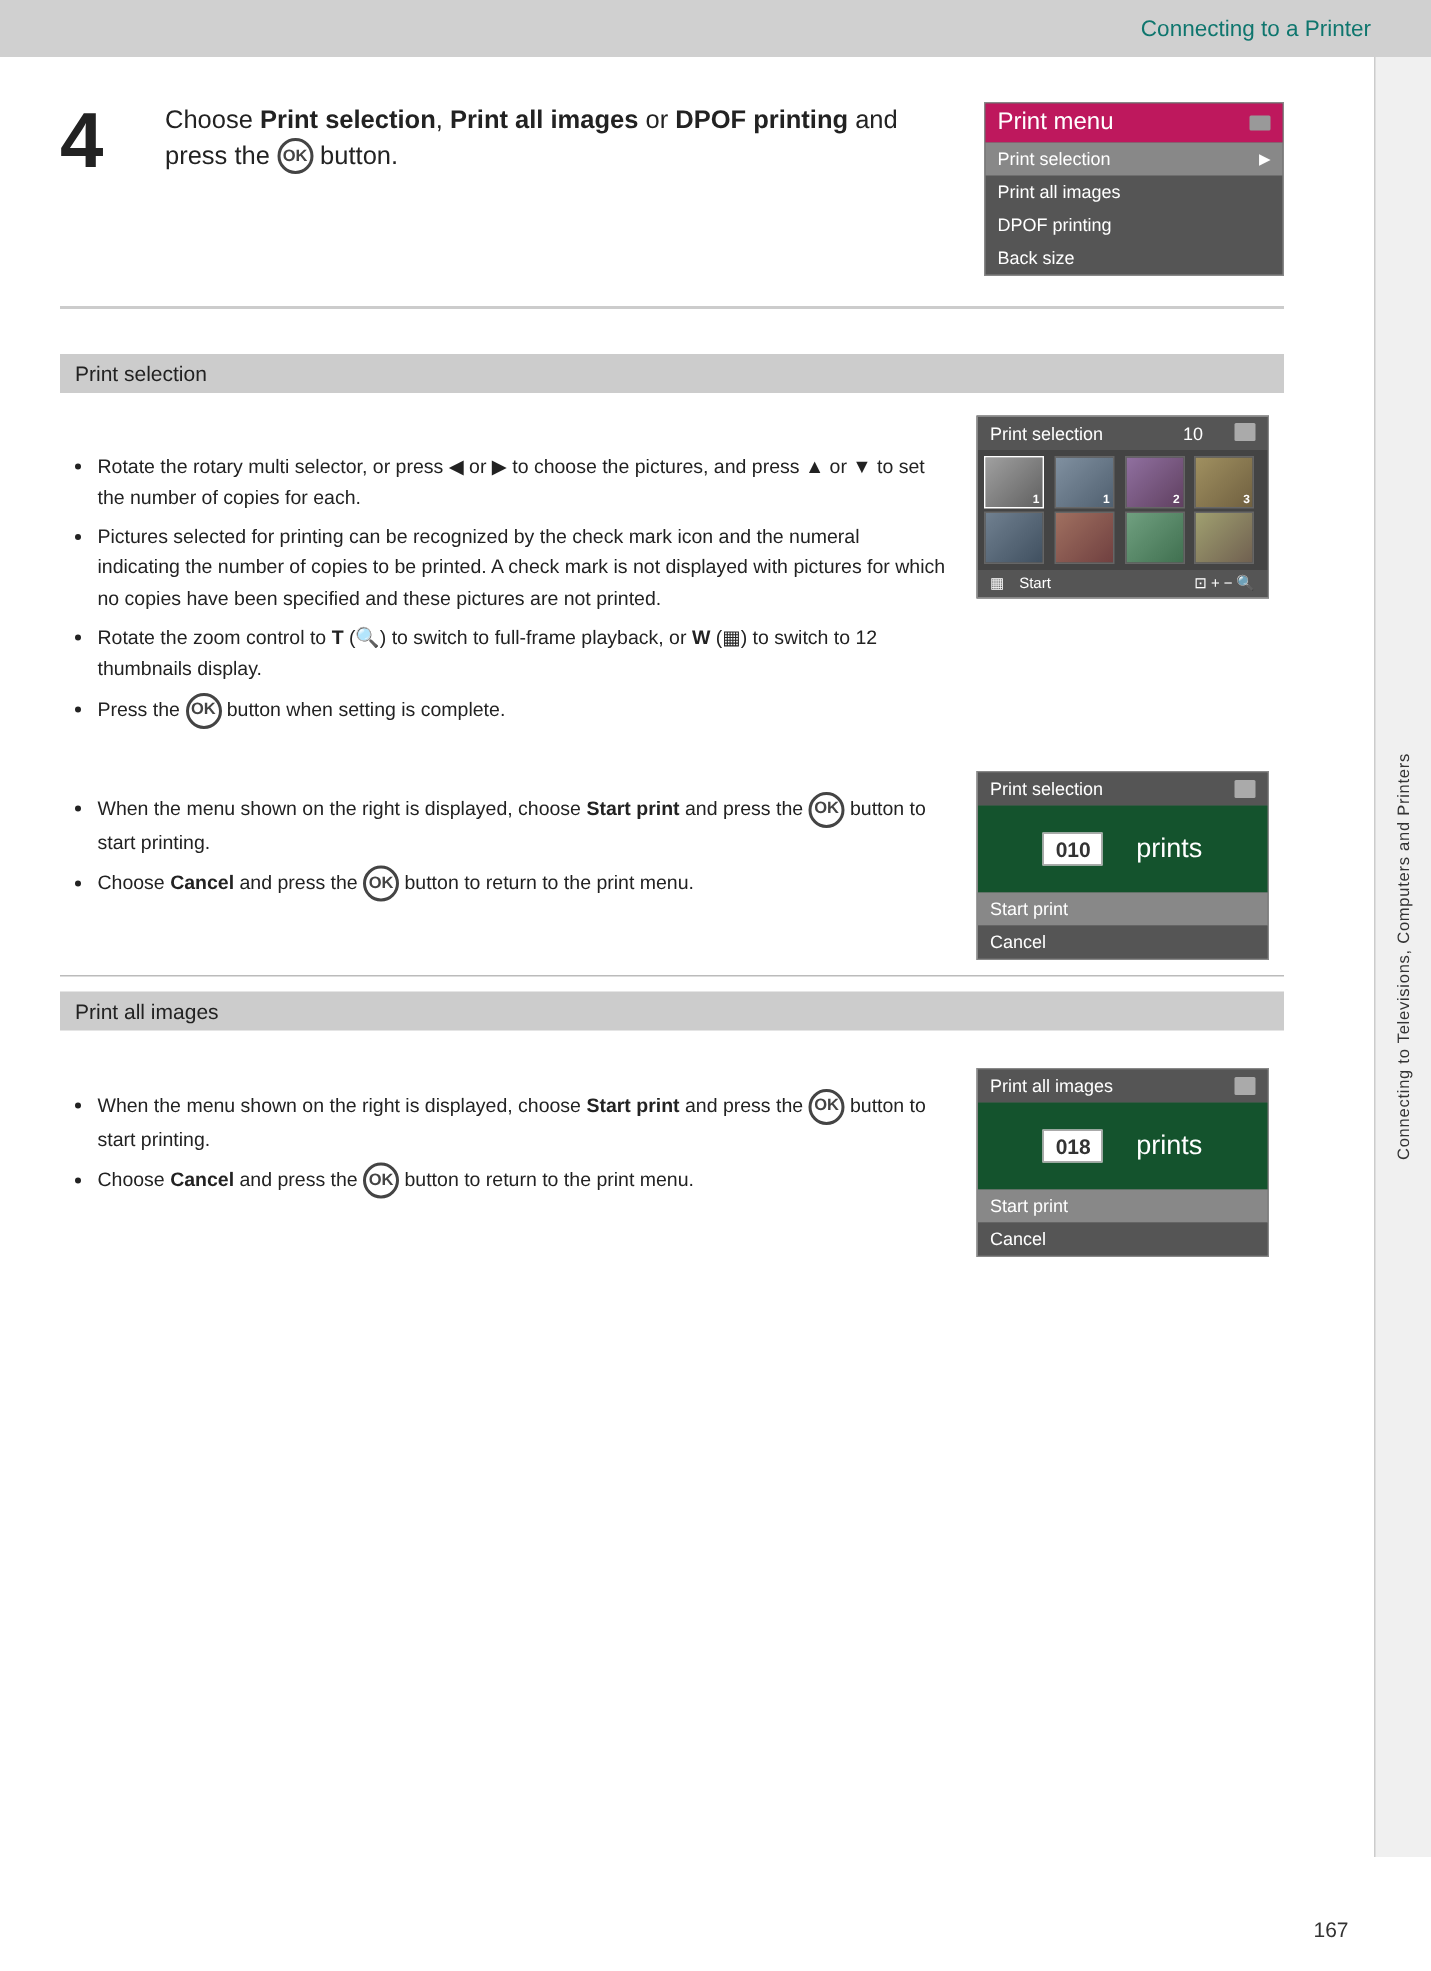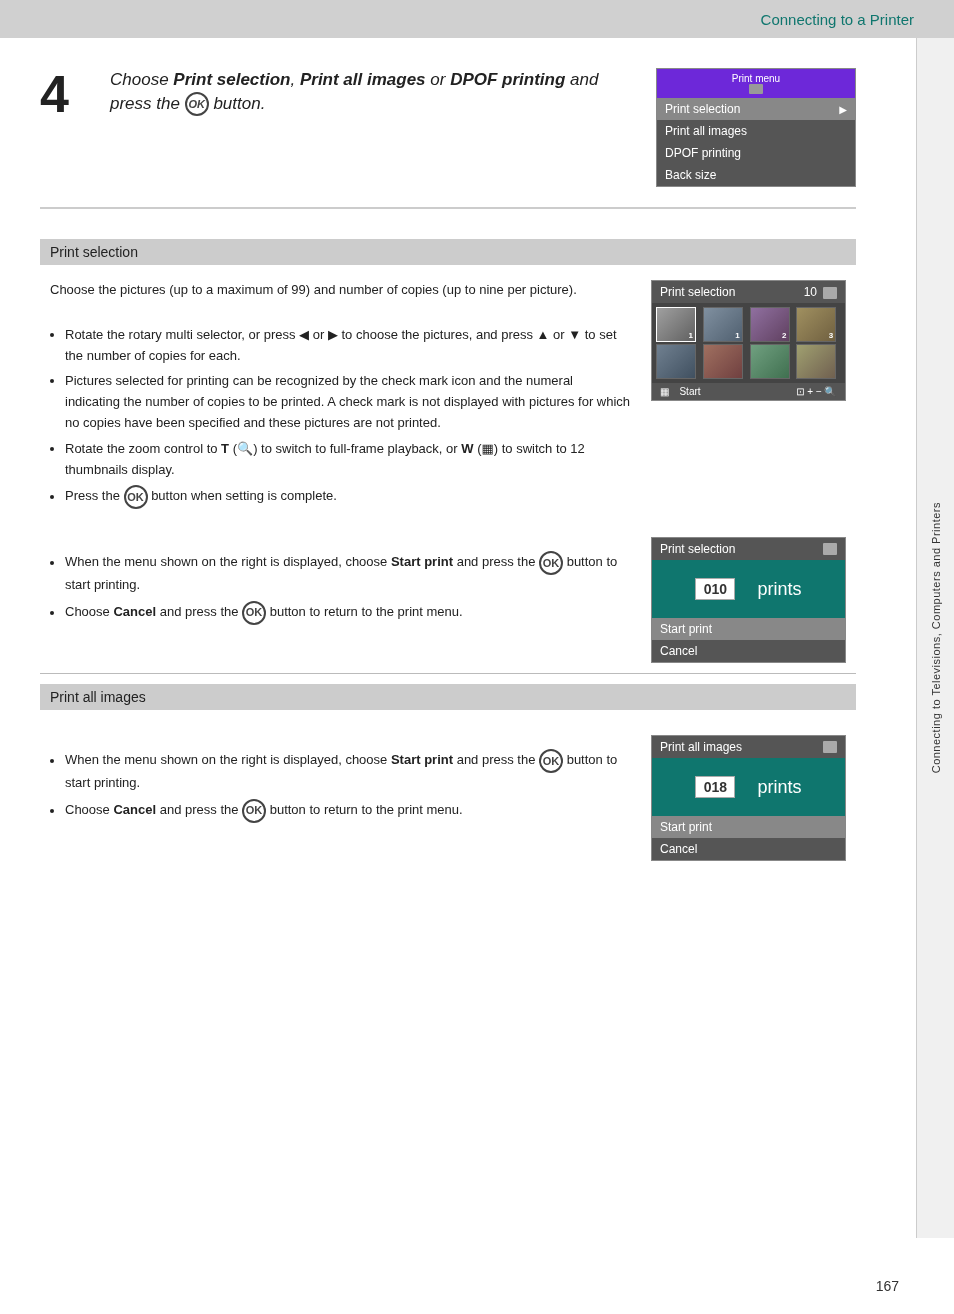--- a/index.html
+++ b/index.html
@@ -70,21 +70,20 @@
       line-height: 1;
       min-width: 50px;
     }
     .step-content {
       flex: 1;
     }
     .step-text {
       font-size: 17px;
       color: #222;
       line-height: 1.4;
-      font-style: italic;
     }
     .step-text strong {
       font-weight: bold;
     }
     .ok-btn {
       display: inline-flex;
       align-items: center;
       justify-content: center;
       width: 24px;
       height: 24px;
@@ -99,28 +98,27 @@
     
     .print-menu-box {
       width: 200px;
       border: 1px solid #888;
       background: #555;
       font-size: 12px;
       margin-left: 20px;
       flex-shrink: 0;
     }
     .print-menu-header {
-      background: #6d28d9;
+      background: #be185d;
       color: #fff;
       padding: 4px 8px;
       display: flex;
       justify-content: space-between;
       align-items: center;
-      font-size: 10px;
-      flex-direction: column;
+      font-size: 16px;
     }
     .print-menu-header-icon {
       width: 14px;
       height: 10px;
       background: #999;
       border-radius: 1px;
     }
     .print-menu-item {
       padding: 4px 8px;
       color: #fff;
@@ -186,22 +184,22 @@
       background: #555;
       color: #fff;
       padding: 4px 8px;
       display: flex;
       justify-content: space-between;
       align-items: center;
       font-size: 12px;
     }
     .ps-header-right {
       display: flex;
-      align-items: flex-end;
-      gap: 6px;
+      align-items: flex-start;
+      gap: 21px;
     }
     .ps-thumbnail-grid {
       display: grid;
       grid-template-columns: repeat(4, 1fr);
       gap: 2px;
       padding: 4px;
       background: #444;
     }
     .ps-thumb {
       width: 40px;
@@ -251,21 +249,21 @@
     .pd-header {
       background: #555;
       color: #fff;
       padding: 4px 8px;
       display: flex;
       justify-content: space-between;
       align-items: center;
       font-size: 12px;
     }
     .pd-count-row {
-      background: #0f766e;
+      background: #14532d;
       display: flex;
       align-items: center;
       justify-content: center;
       padding: 18px 8px;
       gap: 22px;
     }
     .pd-count-box {
       background: #fff;
       color: #333;
       font-size: 14px;
@@ -386,21 +384,20 @@
     </div>
   </div>
 
   <div class="section-wrapper">
     <div class="section-header">
       <span>Print selection</span>
     </div>
 
     <div class="section-body">
       <div class="section-text">
-        <p>Choose the pictures (up to a maximum of 99) and number of copies (up to nine per picture).</p>
         <ul>
           <li>Rotate the rotary multi selector, or press ◀ or ▶ to choose the pictures, and press ▲ or ▼ to set the number of copies for each.</li>
           <li>Pictures selected for printing can be recognized by the check mark icon and the numeral indicating the number of copies to be printed. A check mark is not displayed with pictures for which no copies have been specified and these pictures are not printed.</li>
           <li>Rotate the zoom control to <strong>T</strong> (🔍) to switch to full-frame playback, or <strong>W</strong> (▦) to switch to 12 thumbnails display.</li>
           <li>Press the <span class="ok-btn">OK</span> button when setting is complete.</li>
         </ul>
       </div>
 
       <div class="print-selection-screenshot">
         <div class="ps-header">

